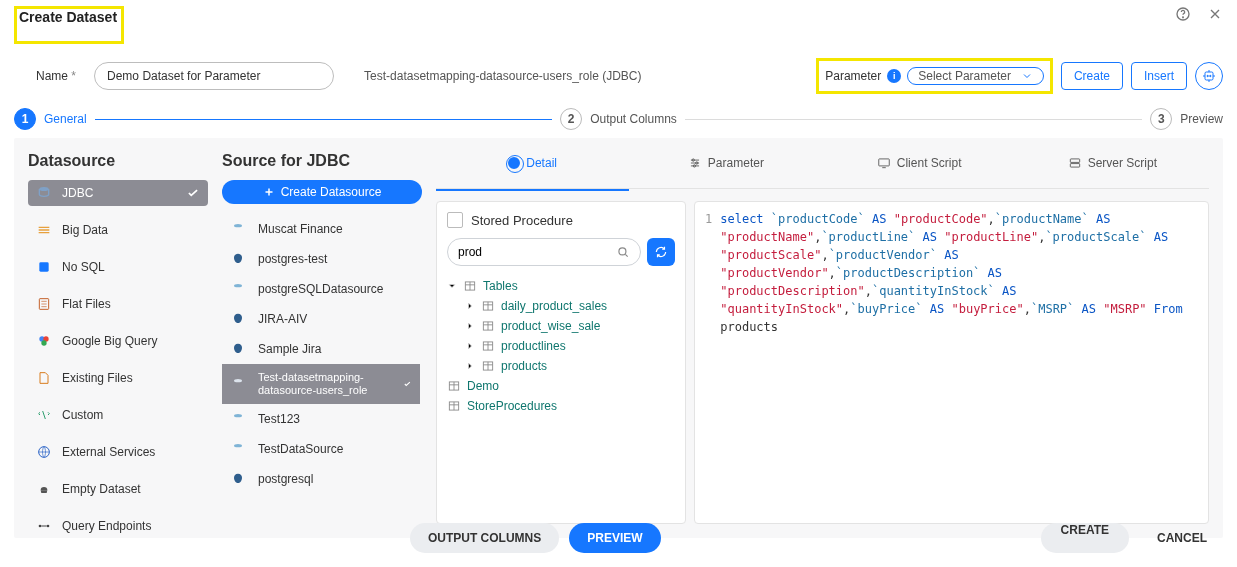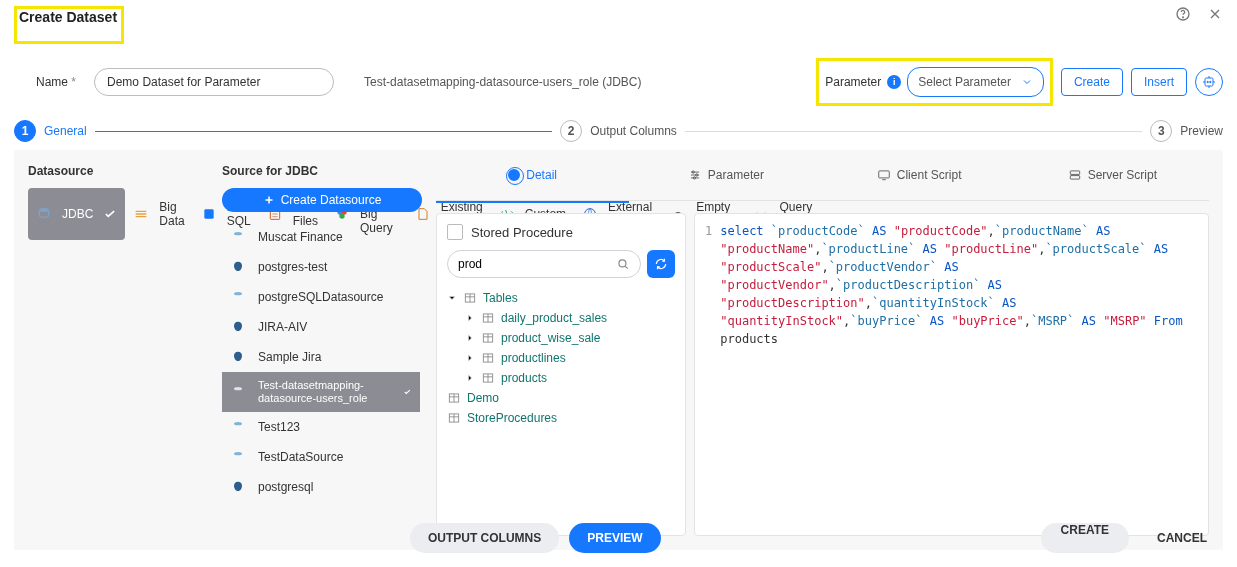--- a/index.html
+++ b/index.html
@@ -15,41 +15,41 @@
   
   .config-row { display: flex; align-items: center; padding: 4px 14px 14px 36px; gap: 18px; }
   .lbl { font-size: 12px; color: #333; }
   .req { color: #888; }
   .input-name { width: 240px; height: 28px; border: 1px solid #bdbdbd; border-radius: 14px; padding: 0 12px; font-size: 12px; color: #333; }
   .jdbc-text { font-size: 12px; color: #555; margin-left: 12px; }
   .right-cluster { margin-left: auto; display: flex; align-items: center; gap: 8px; }
   .param-wrap { display: flex; align-items: center; border: 3px solid #f4e600; padding: 6px 6px; gap: 6px; }
   .param-wrap .plabel { font-size: 12px; color: #333; }
   .info-circle { width: 14px; height: 14px; border-radius: 50%; background: #1677ff; color: #fff; font-size: 9px; display: flex; align-items: center; justify-content: center; font-weight: 700; }
-  .param-select { height: 30px; border: 1px solid #1677ff; border-radius: 13px; padding: 0 10px; font-size: 12px; color: #555; display: flex; align-items: center; gap: 10px; min-width: 120px; cursor: pointer; }
+  .param-select { height: 18px; border: 1px solid #1677ff; border-radius: 13px; padding: 0 10px; font-size: 12px; color: #555; display: flex; align-items: center; gap: 10px; min-width: 120px; cursor: pointer; }
   .param-select svg { width: 12px; height: 12px; color: #1677ff; }
   .btn-outline { height: 28px; border: 1px solid #1677ff; background: #fff; color: #1677ff; border-radius: 4px; padding: 0 12px; font-size: 12px; cursor: pointer; }
   .ai-circle { width: 28px; height: 28px; border-radius: 50%; border: 1px solid #1677ff; display: flex; align-items: center; justify-content: center; color: #1677ff; cursor: pointer; }
 
   
   .steps { display: flex; align-items: center; padding: 0 14px 8px 14px; }
   .step { display: flex; align-items: center; gap: 8px; }
   .step-circle { width: 22px; height: 22px; border-radius: 50%; display: flex; align-items: center; justify-content: center; font-size: 12px; font-weight: 600; border: 1px solid #bbb; background: #fff; color: #555; }
   .step.active .step-circle { background: #1677ff; border-color: #1677ff; color: #fff; }
   .step-label { font-size: 12px; color: #555; }
   .step.active .step-label { color: #1677ff; }
   .step-line { flex: 1; height: 1px; background: #dcdcdc; margin: 0 8px; }
   .step-line.active { background: #1677ff; }
 
   
   .body-panel { background: #f7f7f8; margin: 0 14px; height: 400px; display: flex; gap: 14px; padding: 14px; border-radius: 2px; }
-  .col-head { font-size: 12px; font-weight: 600; color: #333; margin-bottom: 10px; }
+  .col-head { font-size: 16px; font-weight: 600; color: #333; margin-bottom: 10px; }
 
   .ds-col { width: 180px; }
-  .ds-list { display: flex; gap: 0; }
+  .ds-list { display: flex; flex-direction: column; gap: 11px; }
   .ds-item { display: flex; align-items: center; gap: 10px; padding: 5px 8px; font-size: 12px; color: #333; border-radius: 4px; cursor: pointer; }
   .ds-item .icon16 { width: 16px; height: 16px; flex-shrink: 0; }
   .ds-item.selected { background: #8c8c94; color: #fff; position: relative; }
   .ds-check { margin-left: auto; width: 14px; height: 14px; color: #fff; }
 
   .src-col { width: 200px; display: flex; flex-direction: column; }
   .btn-create-ds { display: flex; align-items: center; justify-content: center; gap: 6px; height: 24px; border-radius: 16px; background: #1677ff; color: #fff; font-size: 12px; font-weight: 500; cursor: pointer; margin-bottom: 10px; }
   .src-list { overflow-y: auto; position: relative; padding-right: 2px; }
   .src-item { display: flex; align-items: center; gap: 12px; padding: 7px 8px; font-size: 12px; color: #333; cursor: pointer; }
   .src-item .icon16 { width: 16px; height: 16px; flex-shrink: 0; }

